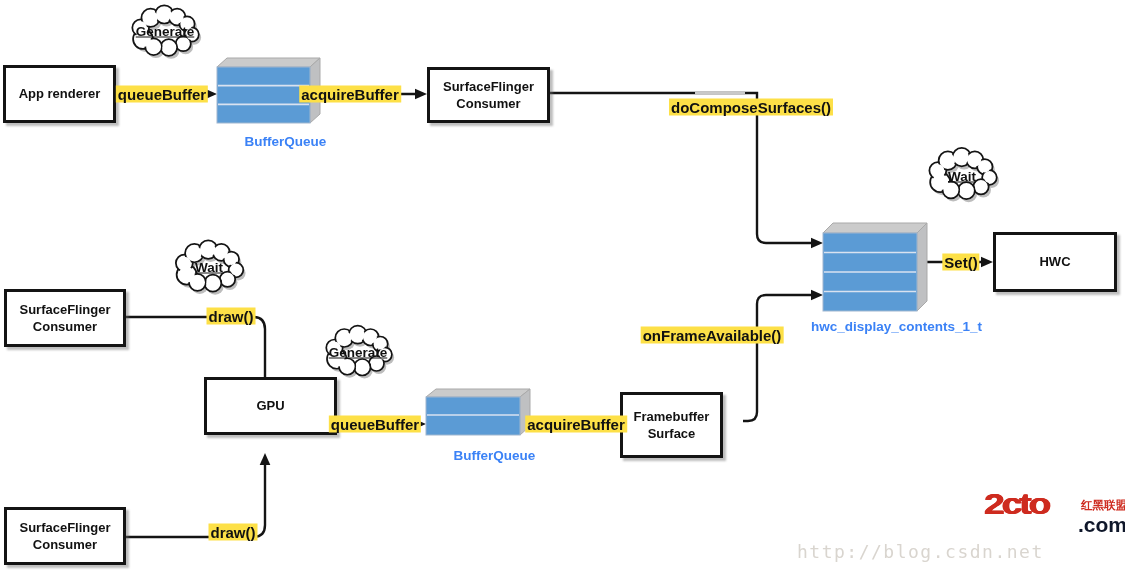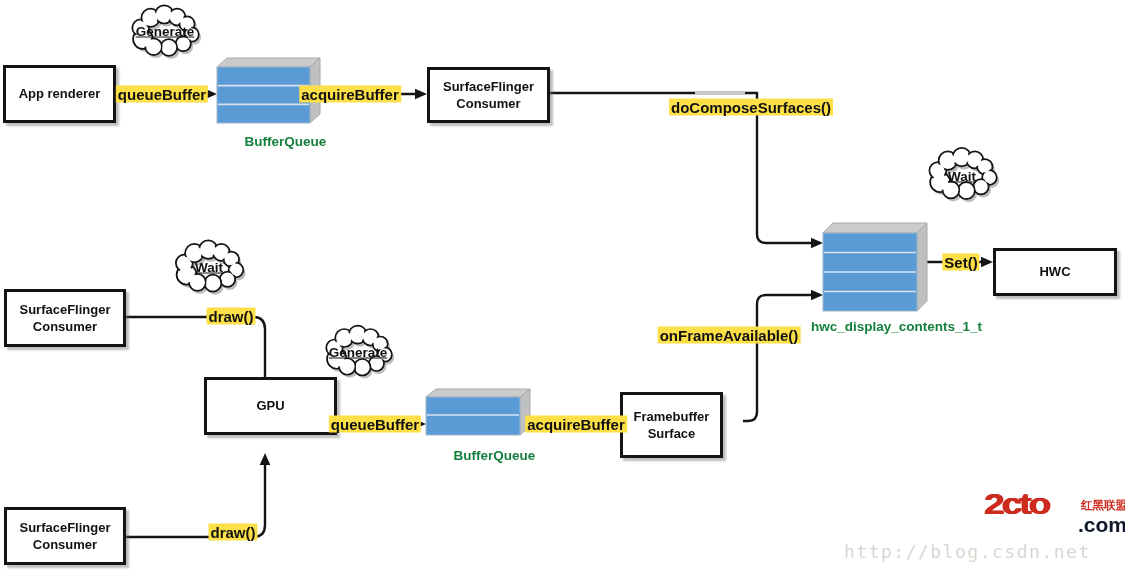--- a/index.html
+++ b/index.html
@@ -14,27 +14,27 @@
         text-align:center;font-weight:bold;font-size:13px;line-height:1.32;color:#111;
         white-space:pre-line;z-index:4;}
   .stack{z-index:4;}
   .st-top{fill:#CBCBCB;stroke:#A9A9A9;stroke-width:1;}
   .st-side{fill:#BFC0C2;stroke:#A9A9A9;stroke-width:1;}
   .st-front{fill:#5B9BD5;stroke:#9FB6CF;stroke-width:1;}
   .st-sep{stroke:#D9E2F0;stroke-width:1.7;}
   .cloud{z-index:4;}
   .cloud-label{position:absolute;transform:translate(-50%,-50%);font-weight:bold;font-size:13.5px;
         color:#111;z-index:5;white-space:nowrap;text-decoration:underline;}
-  .slabel{position:absolute;transform:translateX(-50%);font-weight:bold;font-size:13.5px;color:#15803d;
+  .slabel{position:absolute;transform:translateX(-50%);font-weight:bold;font-size:13.5px;color:#3b82f6;
         z-index:5;white-space:nowrap;padding-left:39px;}
   .elabel{position:absolute;transform:translate(-50%,-50%);font-weight:bold;
         font-size:15px;color:#111;background:#fde047;padding:0 2px;z-index:5;white-space:nowrap;}
   .line-shadow{position:absolute;left:695px;top:92px;width:50px;height:2.4px;background:#C9C9C9;z-index:6;}
   .watermark{position:absolute;left:797px;top:541px;font-family:"DejaVu Sans Mono",monospace;
-        font-size:18px;letter-spacing:1.5px;color:#D9D5CF;z-index:1;white-space:nowrap;margin-left:47px;}
+        font-size:18px;letter-spacing:1.5px;color:#D9D5CF;z-index:1;white-space:nowrap;}
   .logo{position:absolute;left:984px;top:491px;width:141px;height:52px;z-index:2;}
   .logo-main{position:absolute;left:0;top:-2px;font-size:37px;font-weight:bold;letter-spacing:-3px;
         color:#CE2B1F;line-height:1;transform:scaleY(0.82);transform-origin:top left;
         text-shadow:0.8px 0 0 #CE2B1F,-0.5px 0 0 #CE2B1F;}
   .logo-badge{position:absolute;left:97px;top:7px;font-size:11.5px;font-weight:bold;color:#CE2B1F;white-space:nowrap;}
   .logo-suffix{position:absolute;left:94px;top:22px;font-size:21px;font-weight:bold;color:#0f172a;
         letter-spacing:0;}
 </style>
 </head>
 <body>
@@ -136,21 +136,21 @@
     <rect class="st-front" x="2" y="11" width="94" height="78"></rect>
     <line class="st-sep" x1="3" y1="30.5" x2="95" y2="30.5"></line>
     <line class="st-sep" x1="3" y1="50" x2="95" y2="50"></line>
     <line class="st-sep" x1="3" y1="69.5" x2="95" y2="69.5"></line>
   </svg>
   <div class="slabel" style="left:877px;top:313px;margin-top:6px;">hwc_display_contents_1_t</div>
 
   <div class="node" style="left:3px;top:65px;width:113px;height:58px;">App renderer</div>
   <div class="node" style="left:427px;top:67px;width:123px;height:56px;">SurfaceFlinger
 Consumer</div>
-  <div class="node" style="left:993px;top:248px;width:124px;height:48px;">HWC</div>
+  <div class="node" style="left:993px;top:232px;width:124px;height:60px;">HWC</div>
   <div class="node" style="left:4px;top:289px;width:122px;height:58px;">SurfaceFlinger
 Consumer</div>
   <div class="node" style="left:204px;top:377px;width:133px;height:58px;">GPU</div>
   <div class="node" style="left:620px;top:392px;width:103px;height:66px;">Framebuffer
 Surface</div>
   <div class="node" style="left:4px;top:507px;width:122px;height:58px;">SurfaceFlinger
 Consumer</div>
 
   <svg class="cloud" style="left:127px;top:4px;" width="76" height="58" viewBox="0 0 100 74">
       <use href="#cloud-shape"></use>
@@ -169,19 +169,19 @@
 
   <svg class="cloud" style="left:321px;top:324px;" width="75" height="58" viewBox="0 0 100 74">
       <use href="#cloud-shape"></use>
     </svg>
   <div class="cloud-label" style="left:358px;top:352px;">Generate</div>
 
   <div class="elabel" style="left:162px;top:94px;">queueBuffer</div>
   <div class="elabel" style="left:350px;top:94px;">acquireBuffer</div>
   <div class="elabel" style="left:751px;top:100px;margin-top:7px;">doComposeSurfaces()</div>
   <div class="elabel" style="left:961px;top:262px;text-align:right;">Set()</div>
-  <div class="elabel" style="left:729px;top:335px;">onFrameAvailable()</div>
+  <div class="elabel" style="left:712px;top:335px;">onFrameAvailable()</div>
   <div class="elabel" style="left:231px;top:316px;">draw()</div>
   <div class="elabel" style="left:233px;top:532px;">draw()</div>
   <div class="elabel" style="left:375px;top:424px;">queueBuffer</div>
   <div class="elabel" style="left:576px;top:424px;">acquireBuffer</div>
 
 </div>
 
 </body></html>

